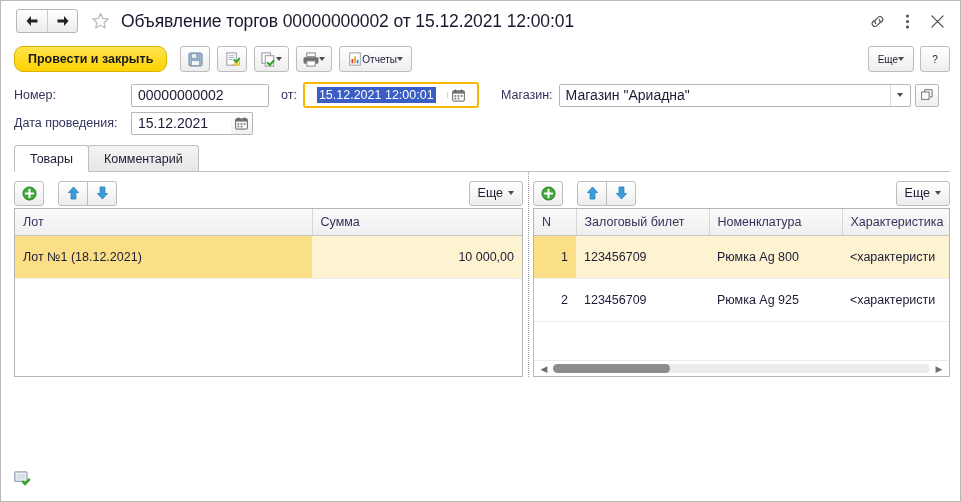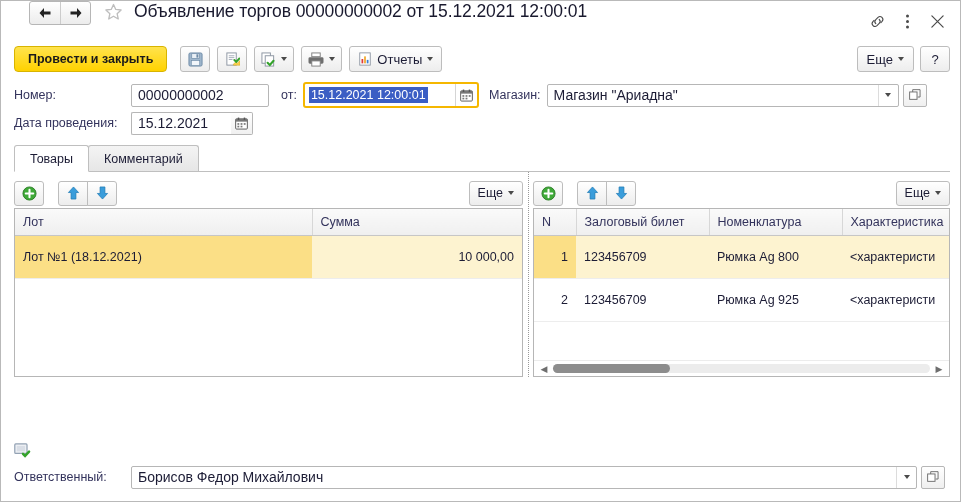--- a/index.html
+++ b/index.html
@@ -16,22 +16,22 @@
     position: relative;
     width: 961px; height: 502px;
     border: 1px solid #b9b9b9;
     background: #ffffff;
   }
 
   
   .titlebar {
     position: relative;
     height: 40px;
-    display: flex; 
-    padding: 0 10px 0 28px;
+    display: flex; align-items: center;
+    padding: 0 10px 0 15px;
     background: #ffffff;
   }
   .navgroup { display: flex; border: 1px solid #b6b6b6; border-radius: 3px;
               background: linear-gradient(#ffffff,#ececec); overflow: hidden; height: 24px; }
   .navbtn { width: 30px; height: 22px; display: flex; align-items: center; justify-content: center;
             cursor: pointer; font-size: 14px; color: #2a2a2a; }
   .navbtn + .navbtn { border-left: 1px solid #cccccc; }
   .star { margin-left: 11px; width: 22px; height: 22px; display:flex; align-items:center;
           justify-content:center; cursor: pointer; }
   .title-text {
@@ -39,47 +39,47 @@
     letter-spacing: -0.1px;
   }
   .title-right { position: absolute; right: 10px; top: 8px; display: flex; align-items: center; gap: 4px; }
   .ticon { width: 26px; height: 24px; display:flex; align-items:center; justify-content:center;
            cursor:pointer; color:#4a4a4a; }
 
   
   .cmdbar { position: relative; height: 36px; display: flex; align-items: center;
             padding: 0 10px 0 13px; }
   .btn-primary {
-    height: 26px; padding: 0 13px; border: 1px solid #d8b400; border-radius: 4px;
+    height: 26px; padding: 0 13px; border: 1px solid #d8b400; border-radius: 9px;
     background: linear-gradient(#ffe34d,#ffd200);
     font-weight: bold; font-size: 12.5px; color: #1a1a1a; cursor: pointer;
     display: flex; align-items: center;
   }
   .tbtn {
     height: 26px; min-width: 30px; padding: 0 6px; margin-left: 7px;
     border: 1px solid #bdbdbd; border-radius: 3px;
     background: linear-gradient(#ffffff,#ededed);
-    display: flex; align-items: center; justify-content: center; gap: 5px;
-    cursor: pointer; font-size: 13px; color: #1c1c35;
+    display: flex; align-items: center; justify-content: center; 
+    cursor: pointer; font-size: 10px; color: #1c1c35;
   }
   .caret { width:0;height:0;border-left:3.5px solid transparent;border-right:3.5px solid transparent;
            border-top:4px solid #4a4a4a; display:inline-block; }
   .cmd-right { position: absolute; right: 10px; display: flex; align-items: center; gap: 6px; }
   .btn-help { width: 28px; }
 
   
   .fields { position: relative; padding: 4px 10px 0 13px; }
   .frow { display: flex; align-items: center; height: 28px; }
   .flabel { color: #33335c; font-size: 12.5px; }
   .input {
     height: 23px; border: 1px solid #b6b6b6; background: #fff; border-radius: 2px;
     display: flex; align-items: center; padding: 0 6px; font-size: 14px; color: #1c1c35;
   }
   .input-focus {
-    border: 2px solid #f5b700; border-radius: 3px; padding: 0; height: 26px;
+    border: 2px solid #f5b700; border-radius: 3px; padding: 8px; height: 26px;
     display: flex; align-items: center; background: #fff;
   }
   .input-focus .inner { flex: 1; height: 100%; display: flex; align-items: center; padding: 0 4px; }
   .sel-text { background: #3b5ec4; color: #fff; padding: 1px 2px; }
   .calbtn { width: 22px; height: 100%; display: flex; align-items: center; justify-content: center;
             border-left: 1px solid #d5d5d5; cursor: pointer; }
   .calbtn.plain { border: 1px solid #b6b6b6; border-left: none; height: 23px; background: linear-gradient(#fff,#f0f0f0); }
   .dd-arrow { width: 20px; height: 100%; display:flex; align-items:center; justify-content:center;
               border-left: 1px solid #dcdcdc; cursor:pointer; }
   .openbtn { width: 24px; height: 23px; margin-left: 4px; border: 1px solid #b6b6b6; border-radius: 2px;
@@ -263,21 +263,21 @@
             <rect x="9.4" y="0.6" width="1.6" height="2.6" fill="#555"></rect>
             <rect x="2.6" y="6.6" width="2" height="1.8" fill="#777"></rect>
             <rect x="6" y="6.6" width="2" height="1.8" fill="#777"></rect>
             <rect x="9.4" y="6.6" width="2" height="1.8" fill="#777"></rect>
             <rect x="2.6" y="9.4" width="2" height="1.8" fill="#777"></rect>
             <rect x="6" y="9.4" width="2" height="1.8" fill="#777"></rect>
           </svg>
         </div>
       </div>
 
-      <div class="flabel" style="margin-left:10px">Магазин:</div>
+      <div class="flabel" style="margin-left:22px">Магазин:</div>
       <div class="input" style="width:352px;margin-left:6px;padding-right:0">
         <span style="flex:1">Магазин "Ариадна"</span>
         <span class="dd-arrow">
           <span class="caret"></span>
         </span>
       </div>
       <div class="openbtn">
         <svg width="12" height="12" viewBox="0 0 13 13">
           <rect x="0.7" y="3.2" width="8" height="8" fill="#fff" stroke="#6a6a6a"></rect>
           <path d="M4 3.2V0.7h8v8H9.4" fill="none" stroke="#6a6a6a"></path>
@@ -432,30 +432,15 @@
   </div>
 
   <div class="footer">
     <div class="statusicon">
       <svg width="17" height="16" viewBox="0 0 18 17">
         <rect x="0.8" y="1" width="13" height="10" rx="1" fill="#eceff3" stroke="#93a2b4" stroke-width="1.3"></rect>
         <rect x="3" y="3.2" width="8.6" height="5.6" fill="#d9dee6"></rect>
         <path d="M9.5 11.5l2.2 2.2 4.3-4.6" fill="none" stroke="#34a32b" stroke-width="2.6" stroke-linecap="round"></path>
       </svg>
     </div>
-    <div class="resprow">
-      <div class="flabel" style="width:117px">Ответственный:</div>
-      <div class="input" style="width:786px;padding-right:0">
-        <span style="flex:1">Борисов Федор Михайлович</span>
-        <span class="dd-arrow">
-          <span class="caret"></span>
-        </span>
-      </div>
-      <div class="openbtn">
-        <svg width="12" height="12" viewBox="0 0 13 13">
-          <rect x="0.7" y="3.2" width="8" height="8" fill="#fff" stroke="#6a6a6a"></rect>
-          <path d="M4 3.2V0.7h8v8H9.4" fill="none" stroke="#6a6a6a"></path>
-        </svg>
-      </div>
-    </div>
   </div>
 
 </div>
 
 </body></html>

